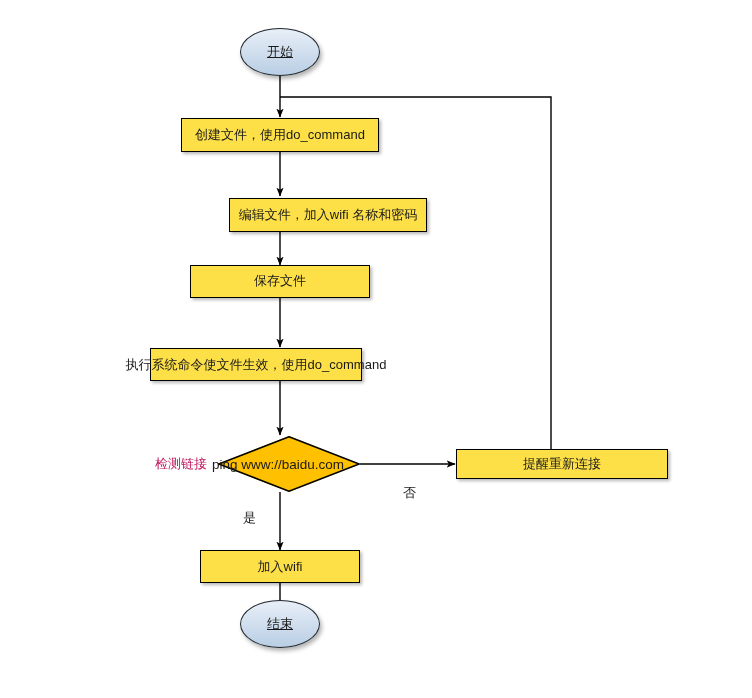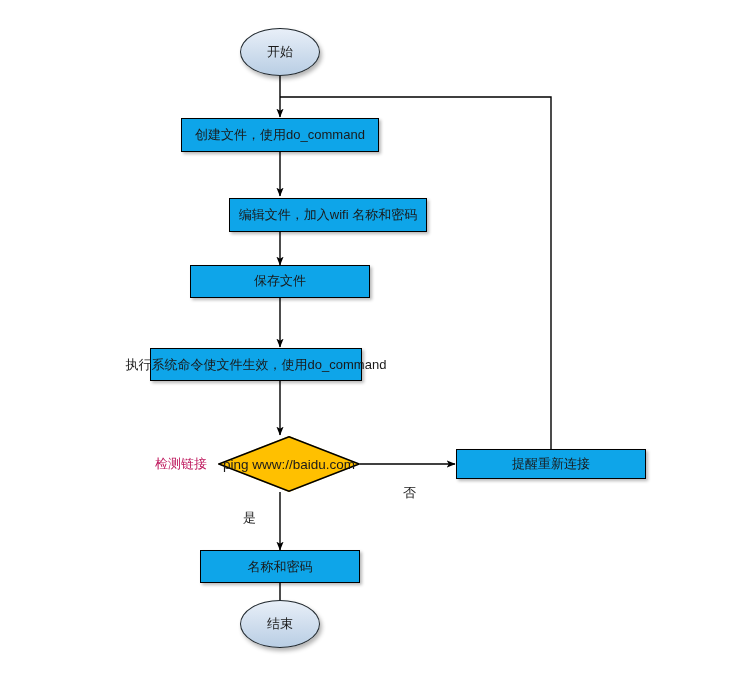--- a/index.html
+++ b/index.html
@@ -33,29 +33,30 @@
     display: flex;
     align-items: center;
     justify-content: center;
     text-align: center;
     color: #1a1a1a;
     font-size: 13px;
     line-height: 1.2;
     white-space: nowrap;
   }
   .proc {
-    background: #0ea5e9;
+    background: #fde047;
     border: 1px solid #000000;
     box-shadow: 2px 2px 3px rgba(0,0,0,0.28);
   }
   .terminator {
     border-radius: 50%;
     border: 1px solid #20282e;
     background: linear-gradient(180deg, #e8eff8 0%, #d3e0ef 45%, #b9cee4 100%);
     box-shadow: 2px 3px 4px rgba(0,0,0,0.30);
+    text-decoration: underline;
   }
   .decision-wrap {
     position: absolute;
   }
   .decision-shape {
     position: absolute;
     left: 0;
     top: 0;
     width: 100%;
     height: 100%;
@@ -146,31 +147,31 @@
   </div>
 
   <div class="side-label" style="left:155px; top:455px;">检测链接</div>
 
   <div class="decision-wrap" style="left:218px; top:436px; width:142px; height:56px;">
     <div class="decision-shape"></div>
     <svg class="decision-outline" viewBox="0 0 142 56" preserveAspectRatio="none" xmlns="http://www.w3.org/2000/svg">
       <polygon points="71,0.8 141.2,28 71,55.2 0.8,28" fill="none" stroke="#000000" stroke-width="1.6"></polygon>
     </svg>
   </div>
-  <div class="decision-label" style="left:289px; top:464px;">ping www://baidu.com</div>
+  <div class="decision-label" style="left:278px; top:464px;">ping www://baidu.com</div>
 
   <div class="edge-label" style="left:403px; top:484px;">否</div>
 
   <div class="edge-label" style="left:243px; top:509px;">是</div>
 
-  <div class="node proc" style="left:456px; top:449px; width:190px; height:30px;">
+  <div class="node proc" style="left:456px; top:449px; width:212px; height:30px;">
     <span>提醒重新连接</span>
   </div>
 
   <div class="node proc" style="left:200px; top:550px; width:160px; height:33px;">
-    <span>名称和密码</span>
+    <span>加入wifi</span>
   </div>
 
   <div class="node terminator" style="left:240px; top:600px; width:80px; height:48px;">
     <span>结束</span>
   </div>
 
 </div>
 
 </body></html>

